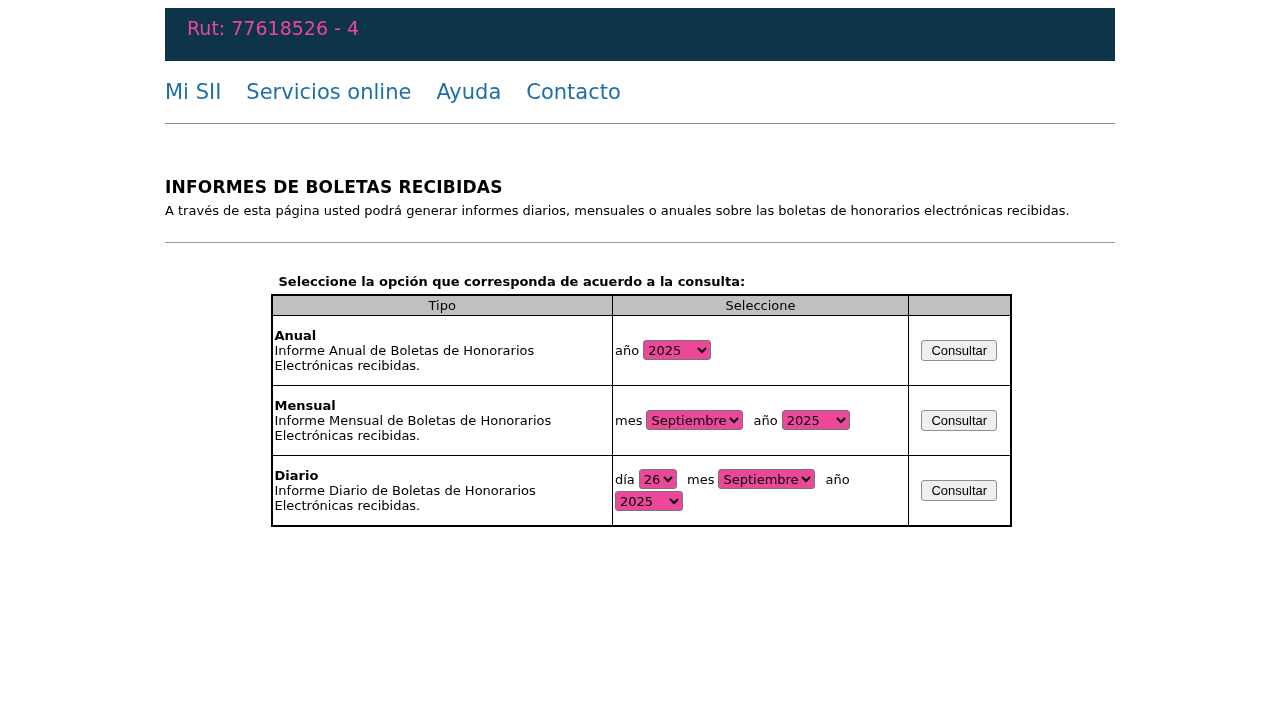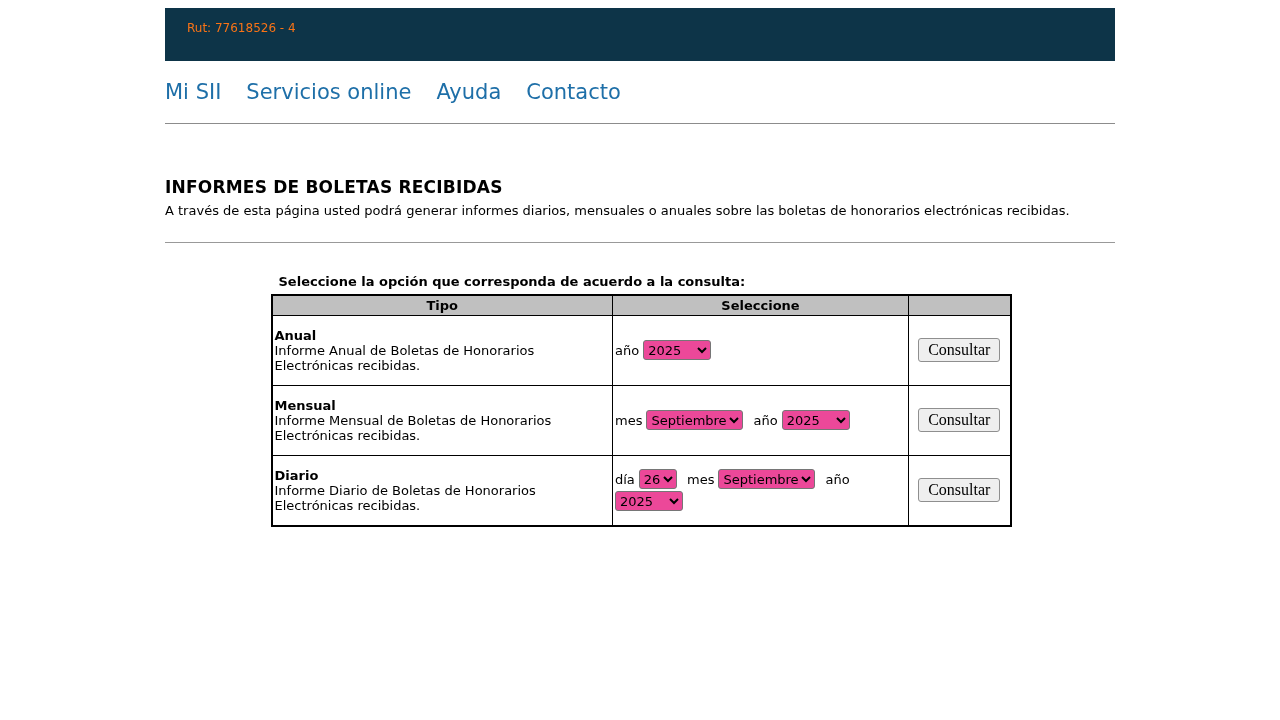--- a/index.html
+++ b/index.html
@@ -15,22 +15,22 @@
   .topbar {
     margin-top: 8px;
     height: 53px;
     background: #0d3448;
     display: flex;
     align-items: center;
     justify-content: space-between;
     padding: 0 15px 0 22px;
   }
   .topbar .rut {
-    color: #f97316;
-    font-size: 12px;
+    color: #ec4899;
+    font-size: 19px;
     position: relative;
     top: -7px;
   }
   .logout-btn {
     background: #e8541c;
     color: #ffffff;
     border: none;
     border-radius: 14px;
     height: 28px;
     padding: 0 27px;
@@ -105,21 +105,21 @@
   table.report-table {
     width: 739px;
     border-collapse: collapse;
     border: 2px solid #000;
     font-size: 13px;
     table-layout: fixed;
   }
   .report-table th, .report-table td { border: 1px solid #000; }
   .report-table th {
     background: #c0c0c0;
-    font-weight: bold;
+    font-weight: normal;
     height: 20px;
     padding: 1px 2px;
     font-size: 13px;
     text-align: center;
   }
   .col-tipo { width: 341px; }
   .col-sel  { width: 296px; }
   .col-btn  { width: 102px; }
   .report-table tr.data-row { height: 47px; }
   td.tipo-cell {
@@ -140,22 +140,22 @@
     background: #ec4899;
     border: 1px solid #767676;
     border-radius: 3px;
   }
   .sel-day   { width: 38px; }
   .sel-month { width: 97px; }
   .sel-year  { width: 68px; }
   .wrap-break { display: block; height: 2px; }
 
   .consultar-btn {
-    font-family: Liberation Serif, serif;
-    font-size: 16px;
+    font-family: Liberation Sans, sans-serif;
+    font-size: 13px;
     color: #000;
     background: #efefef;
     border: 1px solid #8f8f8f;
     border-radius: 3px;
     padding: 2px 9px;
     cursor: pointer;
   }
 </style>
 </head>
 <body>

